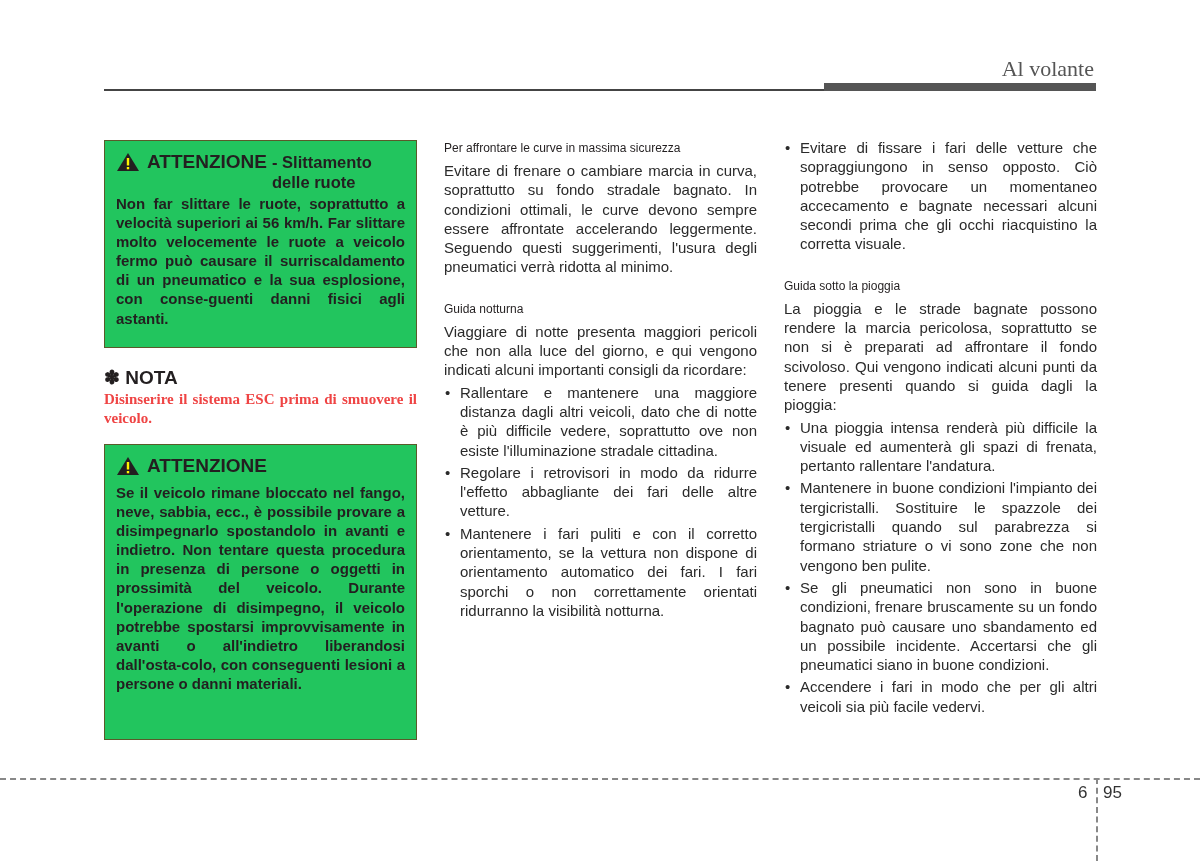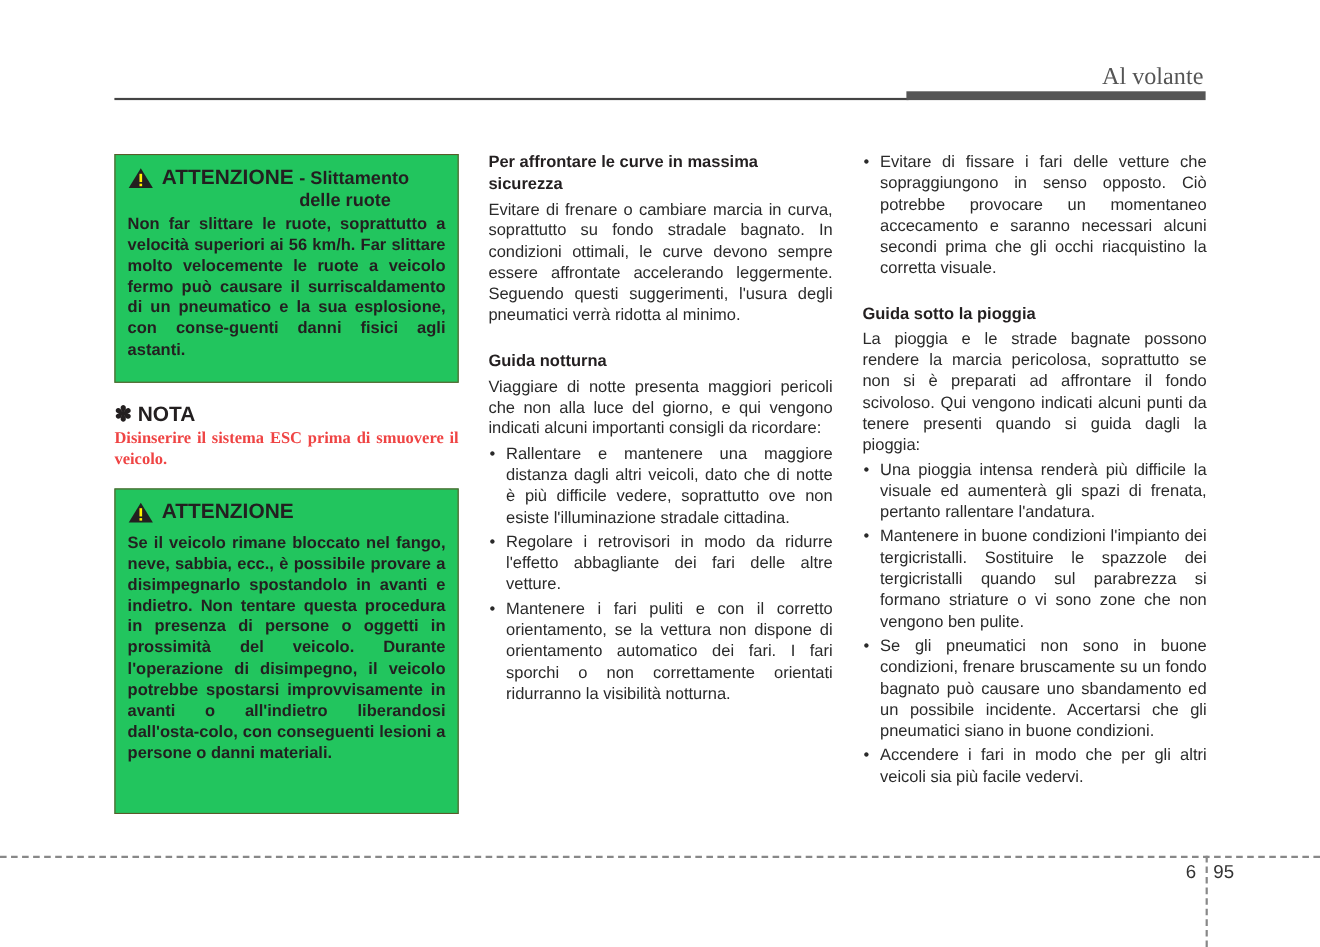--- a/index.html
+++ b/index.html
@@ -20,21 +20,21 @@
     .warn-title { font-weight: bold; font-size: 19px; display: flex; align-items: flex-start; line-height: 22px; }
     .warn-title .tri { display: inline-block; margin-right: 7px; margin-top: 1px; }
     .warn-sub { font-size: 16.5px; font-weight: bold; margin-left: 5px; line-height: 20px; margin-top: 1px; text-align: left; }
     .warn-body { font-weight: bold; font-size: 15px; line-height: 19.1px; text-align: justify; margin-top: 2px; }
 
     .nota { position: absolute; left: 104px; top: 367px; width: 313px; }
     .nota-title { font-weight: bold; font-size: 19px; line-height: 22px; }
     .nota-body { font-family: "Liberation Serif", serif; font-weight: bold; font-size: 15px; line-height: 19px;
                  color: #ef4444; text-align: justify; margin-top: 1px; }
 
-    .h { font-weight: bold; font-size: 15px; line-height: 20px; margin: 0; }
+    .h { font-weight: normal; font-size: 12px; line-height: 20px; margin: 0; }
     .p { font-size: 15px; line-height: 19.3px; text-align: justify; margin: 3px 0 0 0; color: #2a2a2a; }
     .ul { list-style: none; margin: 2px 0 0 0; padding: 0; }
     .li { position: relative; padding-left: 16px; font-size: 15px; line-height: 19.3px; text-align: justify;
           color: #2a2a2a; margin-top: 3px; }
     .li .bullet { position: absolute; left: 1px; top: 0; }
     .gap { height: 22px; }
 
     .footer-dash { position: absolute; left: 0; top: 778px; width: 1200px; height: 0; border-top: 2px dashed #888; }
     .footer-vdash { position: absolute; left: 1096px; top: 778px; width: 0; height: 83px; border-left: 2px dashed #888; }
     .pg-chap { position: absolute; left: 1078px; top: 783px; font-size: 17px; color: #333; }
@@ -92,21 +92,21 @@
   <p class="p">Viaggiare di notte presenta maggiori pericoli che non alla luce del giorno, e qui vengono indicati alcuni importanti consigli da ricordare:</p>
   <ul class="ul">
     <li class="li"><span class="bullet">•</span><span>Rallentare e mantenere una maggiore distanza dagli altri veicoli, dato che di notte è più difficile vedere, soprattutto ove non esiste l'illuminazione stradale cittadina.</span></li>
     <li class="li"><span class="bullet">•</span><span>Regolare i retrovisori in modo da ridurre l'effetto abbagliante dei fari delle altre vetture.</span></li>
     <li class="li"><span class="bullet">•</span><span>Mantenere i fari puliti e con il corretto orientamento, se la vettura non dispone di orientamento automatico dei fari. I fari sporchi o non correttamente orientati ridurranno la visibilità notturna.</span></li>
   </ul>
 </div>
 
 <div class="col col3">
   <ul class="ul" style="margin-top:0">
-    <li class="li" style="margin-top:0"><span class="bullet">•</span><span>Evitare di fissare i fari delle vetture che sopraggiungono in senso opposto. Ciò potrebbe provocare un momentaneo accecamento e saranno necessari alcuni secondi prima che gli occhi riacquistino la corretta visuale.</span></li>
+    <li class="li" style="margin-top:0"><span class="bullet">•</span><span>Evitare di fissare i fari delle vetture che sopraggiungono in senso opposto. Ciò potrebbe provocare un momentaneo accecamento e bagnate necessari alcuni secondi prima che gli occhi riacquistino la corretta visuale.</span></li>
   </ul>
   <div class="gap"></div>
   <h3 class="h">Guida sotto la pioggia</h3>
   <p class="p">La pioggia e le strade bagnate possono rendere la marcia pericolosa, soprattutto se non si è preparati ad affrontare il fondo scivoloso. Qui vengono indicati alcuni punti da tenere presenti quando si guida dagli la pioggia:</p>
   <ul class="ul">
     <li class="li"><span class="bullet">•</span><span>Una pioggia intensa renderà più difficile la visuale ed aumenterà gli spazi di frenata, pertanto rallentare l'andatura.</span></li>
     <li class="li"><span class="bullet">•</span><span>Mantenere in buone condizioni l'impianto dei tergicristalli. Sostituire le spazzole dei tergicristalli quando sul parabrezza si formano striature o vi sono zone che non vengono ben pulite.</span></li>
     <li class="li"><span class="bullet">•</span><span>Se gli pneumatici non sono in buone condizioni, frenare bruscamente su un fondo bagnato può causare uno sbandamento ed un possibile incidente. Accertarsi che gli pneumatici siano in buone condizioni.</span></li>
     <li class="li"><span class="bullet">•</span><span>Accendere i fari in modo che per gli altri veicoli sia più facile vedervi.</span></li>
   </ul>

